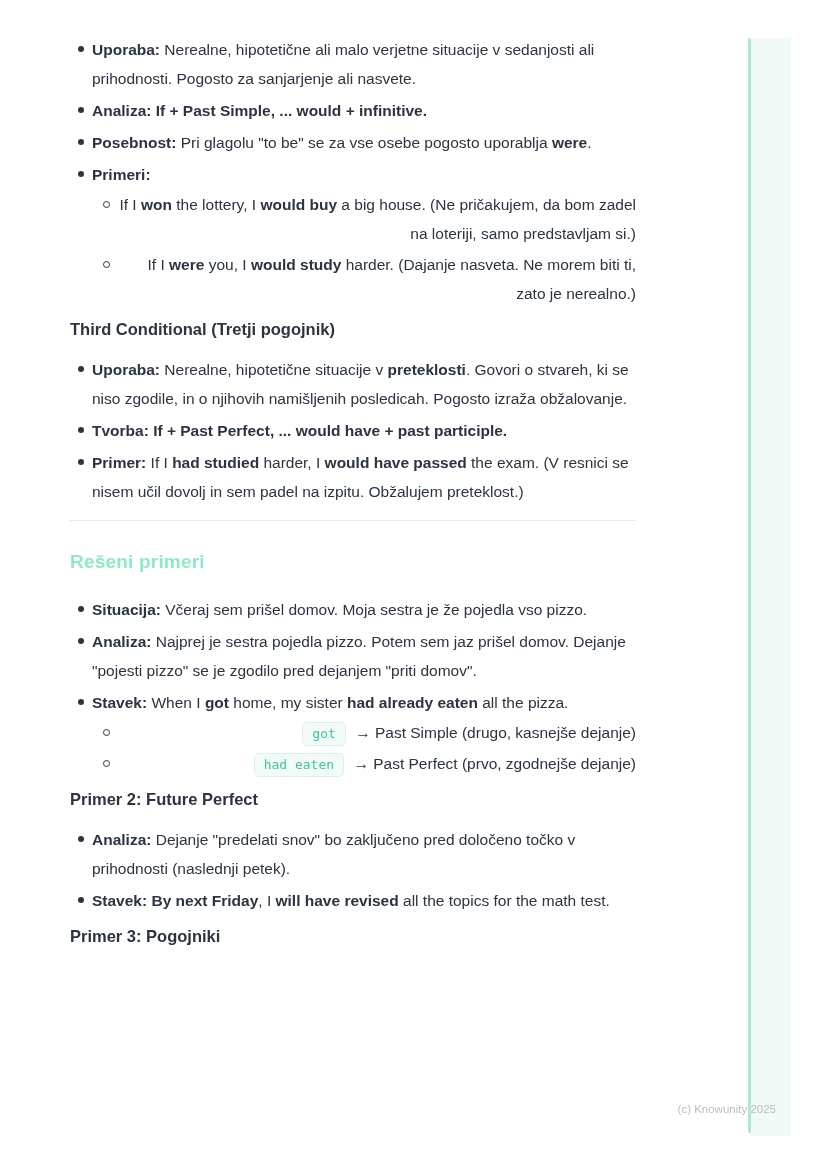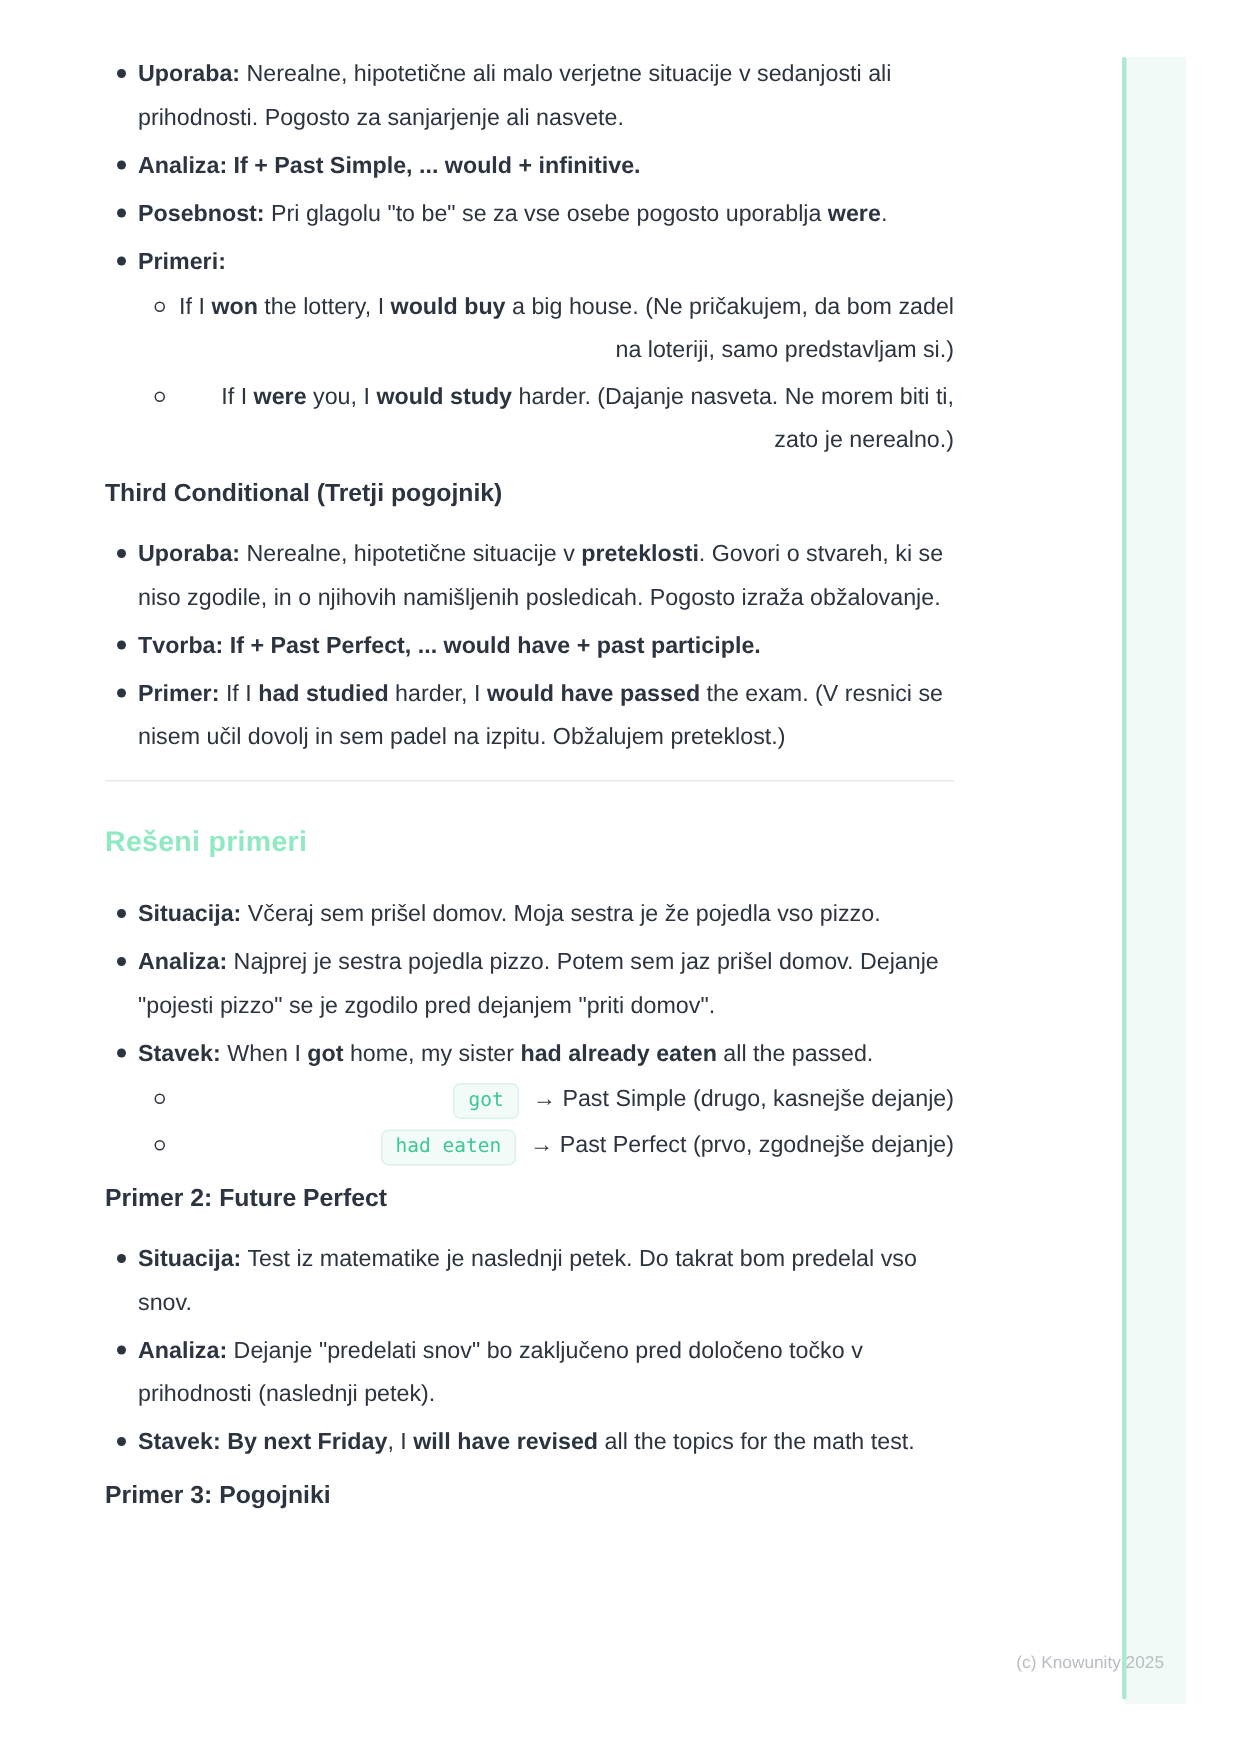--- a/index.html
+++ b/index.html
@@ -74,27 +74,26 @@
     <ul class="lvl1">
       <li class="l1"><strong>Uporaba:</strong><span> Nerealne, hipotetične situacije v </span><strong>preteklosti</strong><span>. Govori o stvareh, ki se niso zgodile, in o njihovih namišljenih posledicah. Pogosto izraža obžalovanje.</span></li>
       <li class="l1"><strong>Tvorba: If + Past Perfect, ... would have + past participle.</strong></li>
       <li class="l1"><strong>Primer:</strong><span> If I </span><strong>had studied</strong><span> harder, I </span><strong>would have passed</strong><span> the exam. (V resnici se nisem učil dovolj in sem padel na izpitu. Obžalujem preteklost.)</span></li>
     </ul>
     <hr>
     <h2>Rešeni primeri</h2>
     <ul class="lvl1">
       <li class="l1"><strong>Situacija:</strong><span> Včeraj sem prišel domov. Moja sestra je že pojedla vso pizzo.</span></li>
       <li class="l1"><strong>Analiza:</strong><span> Najprej je sestra pojedla pizzo. Potem sem jaz prišel domov. Dejanje "pojesti pizzo" se je zgodilo pred dejanjem "priti domov".</span></li>
-      <li class="l1"><strong>Stavek:</strong><span> When I </span><strong>got</strong><span> home, my sister </span><strong>had already eaten</strong><span> all the passed.</span><ul class="lvl2">
+      <li class="l1"><strong>Stavek:</strong><span> When I </span><strong>got</strong><span> home, my sister </span><strong>had already eaten</strong><span> all the pizza.</span><ul class="lvl2">
           <li class="l2"><code class="code-badge">got</code><span> → Past Simple (drugo, kasnejše dejanje)</span></li>
           <li class="l2"><code class="code-badge">had eaten</code><span> → Past Perfect (prvo, zgodnejše dejanje)</span></li>
         </ul></li>
     </ul>
     <h3>Primer 2: Future Perfect</h3>
     <ul class="lvl1">
-      <li class="l1"><strong>Situacija:</strong><span> Test iz matematike je naslednji petek. Do takrat bom predelal vso snov.</span></li>
       <li class="l1"><strong>Analiza:</strong><span> Dejanje "predelati snov" bo zaključeno pred določeno točko v prihodnosti (naslednji petek).</span></li>
       <li class="l1"><strong>Stavek: By next Friday</strong><span>, I </span><strong>will have revised</strong><span> all the topics for the math test.</span></li>
     </ul>
     <h3>Primer 3: Pogojniki</h3>
   </main>
 
 <div class="footer">(c) Knowunity 2025</div>
 
 </body></html>

